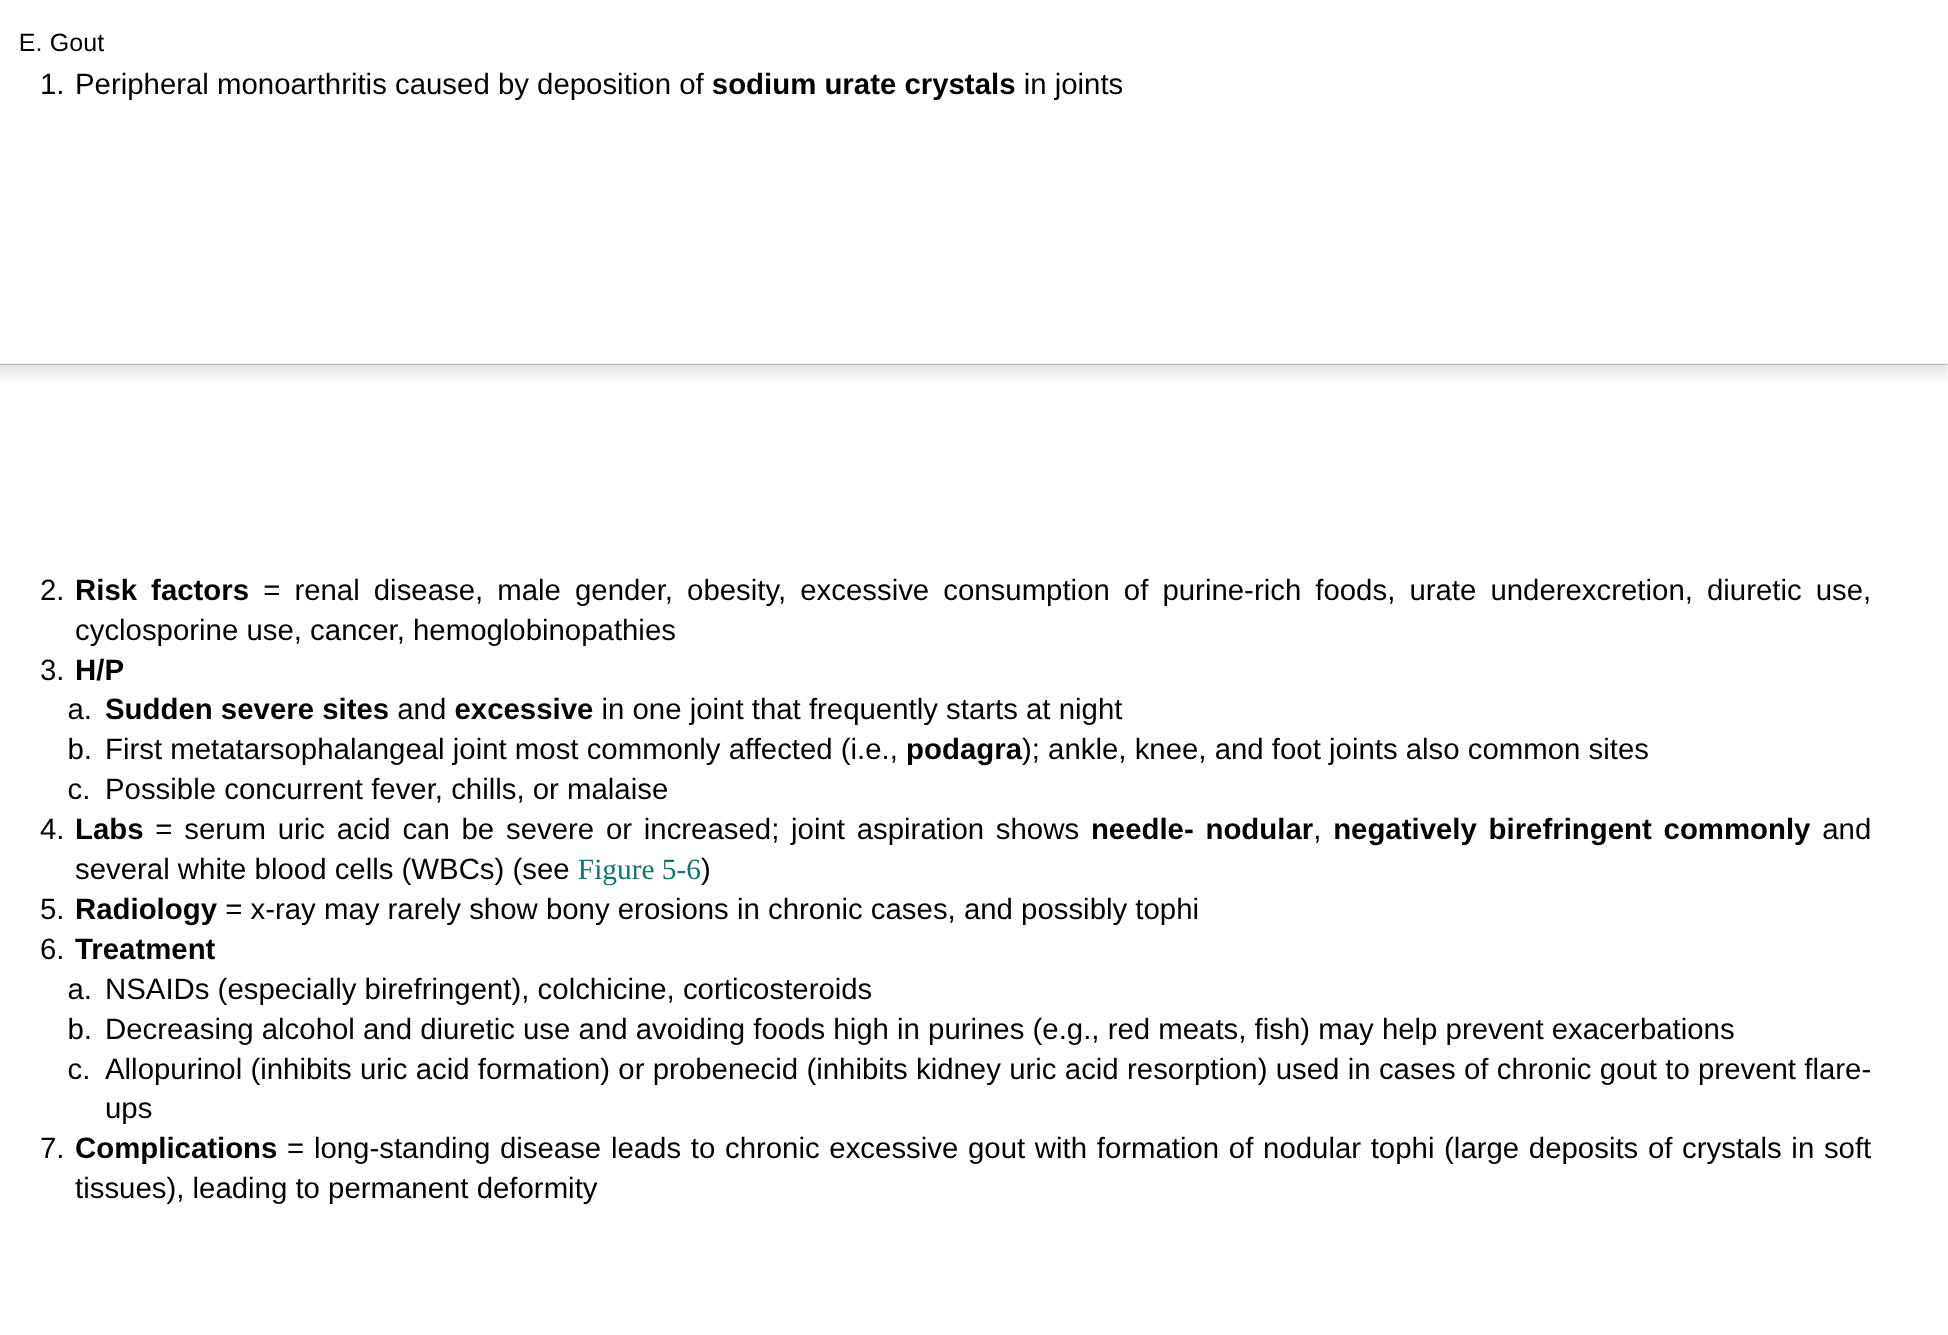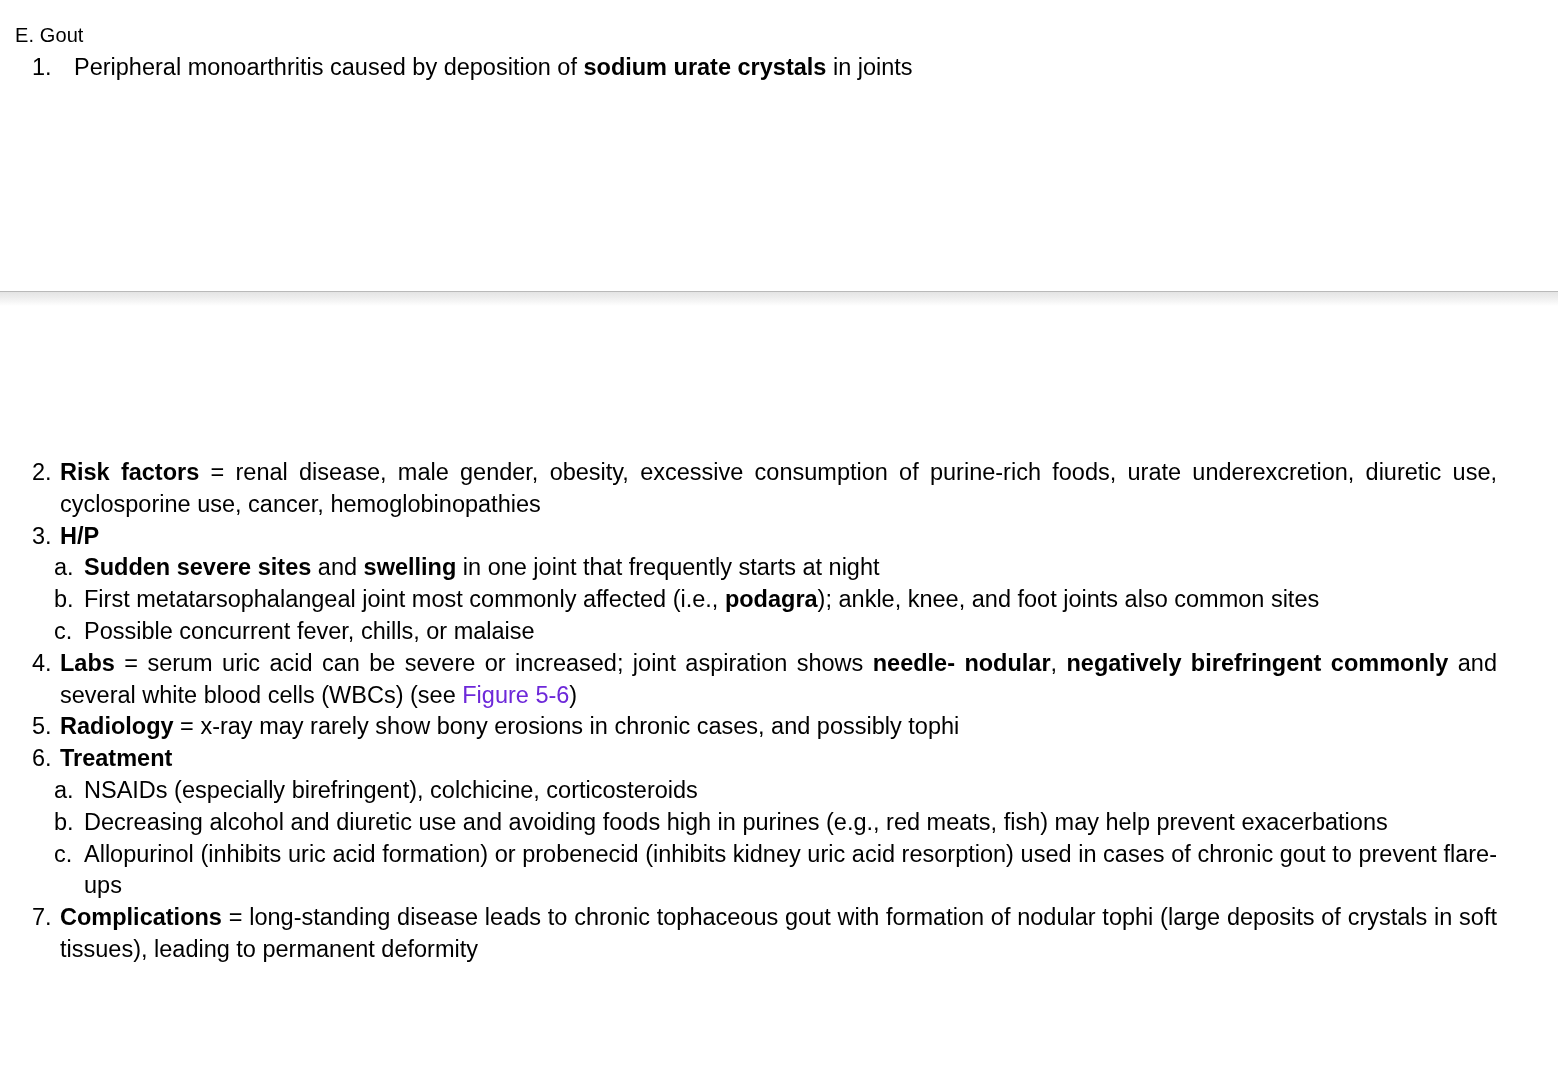--- a/index.html
+++ b/index.html
@@ -130,21 +130,21 @@
     width: auto;
     margin-right: 61px;   
   }
 
   b, .bold { font-weight: bold; }
   .link {
     color: #1111ee;
     text-decoration: none;
     cursor: pointer;
   }
-  .last-line-flush { text-align: left; margin-left: 14px; }
+  .last-line-flush { text-align: left; }
 </style>
 </head>
 <body>
 
 <div class="page-top">
 
   <h1 class="section-heading">E. Gout</h1>
 
   <div class="outline intro-item">
     <div class="item">
@@ -165,33 +165,33 @@
       <div class="item level-1">
         <span class="marker">2.</span>
         <span class="body"><span class="bold">Risk factors</span><span> = renal disease, male gender, obesity, excessive consumption of purine-rich foods, urate underexcretion, diuretic use, cyclosporine use, cancer, hemoglobinopathies</span></span>
       </div>
       <div class="item level-1">
         <span class="marker">3.</span>
         <span class="body"><span class="bold">H/P</span></span>
       </div>
       <div class="item level-2">
         <span class="marker">a.</span>
-        <span class="body"><span class="bold">Sudden severe sites</span><span> and </span><span class="bold">swelling</span><span> in one joint that frequently starts at night</span></span>
+        <span class="body"><span class="bold">Sudden severe sites</span><span> and </span><span class="bold">excessive</span><span> in one joint that frequently starts at night</span></span>
       </div>
       <div class="item level-2">
         <span class="marker">b.</span>
         <span class="body"><span>First metatarsophalangeal joint most commonly affected (i.e., </span><span class="bold">podagra</span><span>); ankle, knee, and foot joints also common sites</span></span>
       </div>
       <div class="item level-2">
         <span class="marker">c.</span>
         <span class="body"><span>Possible concurrent fever, chills, or malaise</span></span>
       </div>
       <div class="item level-1">
         <span class="marker">4.</span>
-        <span class="body"><span class="bold">Labs</span><span> = serum uric acid can be severe or increased; joint aspiration shows </span><span class="bold">needle- nodular</span><span>, </span><span class="bold">negatively birefringent commonly</span><span> and several white blood cells (WBCs) (see </span><span class="link" style="color: #6d28d9;">Figure 5-6</span><span>)</span></span>
+        <span class="body"><span class="bold">Labs</span><span> = serum uric acid can be severe or increased; joint aspiration shows </span><span class="bold">needle- nodular</span><span>, </span><span class="bold">negatively birefringent commonly</span><span> and several white blood cells (WBCs) (see </span><span class="link" style="color: #0f766e; font-family: Liberation Serif, serif;">Figure 5-6</span><span>)</span></span>
       </div>
       <div class="item level-1">
         <span class="marker">5.</span>
         <span class="body"><span class="bold">Radiology</span><span> = x-ray may rarely show bony erosions in chronic cases, and possibly tophi</span></span>
       </div>
       <div class="item level-1">
         <span class="marker">6.</span>
         <span class="body"><span class="bold">Treatment</span></span>
       </div>
       <div class="item level-2">
@@ -201,16 +201,16 @@
       <div class="item level-2">
         <span class="marker">b.</span>
         <span class="body"><span>Decreasing alcohol and diuretic use and avoiding foods high in purines (e.g., red meats, fish) may help prevent exacerbations</span></span>
       </div>
       <div class="item level-2">
         <span class="marker">c.</span>
         <span class="body"><span>Allopurinol (inhibits uric acid formation) or probenecid (inhibits kidney uric acid resorption) used in cases of chronic gout to prevent flare-ups</span></span>
       </div>
       <div class="item level-1">
         <span class="marker">7.</span>
-        <span class="body"><span class="bold">Complications</span><span> = long-standing disease leads to chronic tophaceous gout with formation of nodular tophi (large deposits of crystals in soft tissues), leading to permanent deformity</span></span>
+        <span class="body"><span class="bold">Complications</span><span> = long-standing disease leads to chronic excessive gout with formation of nodular tophi (large deposits of crystals in soft tissues), leading to permanent deformity</span></span>
       </div>
     </div>
 </div>
 
 </body></html>

